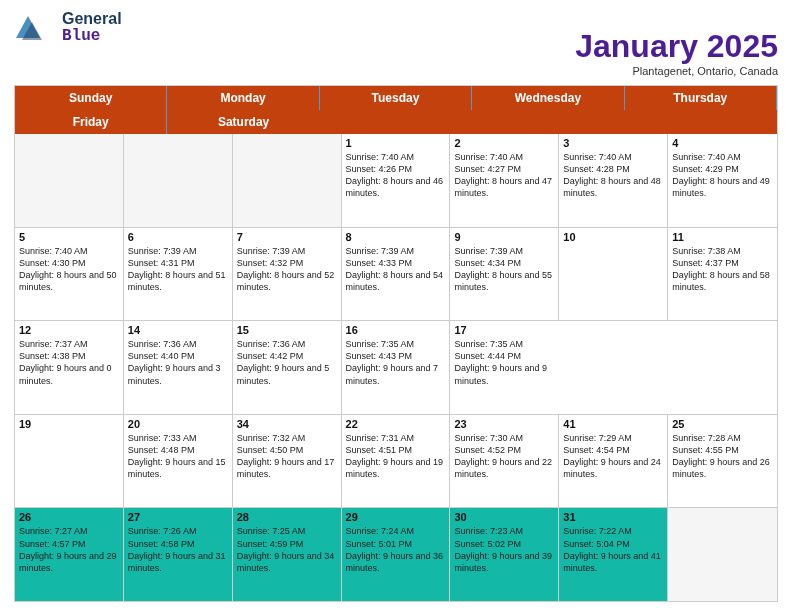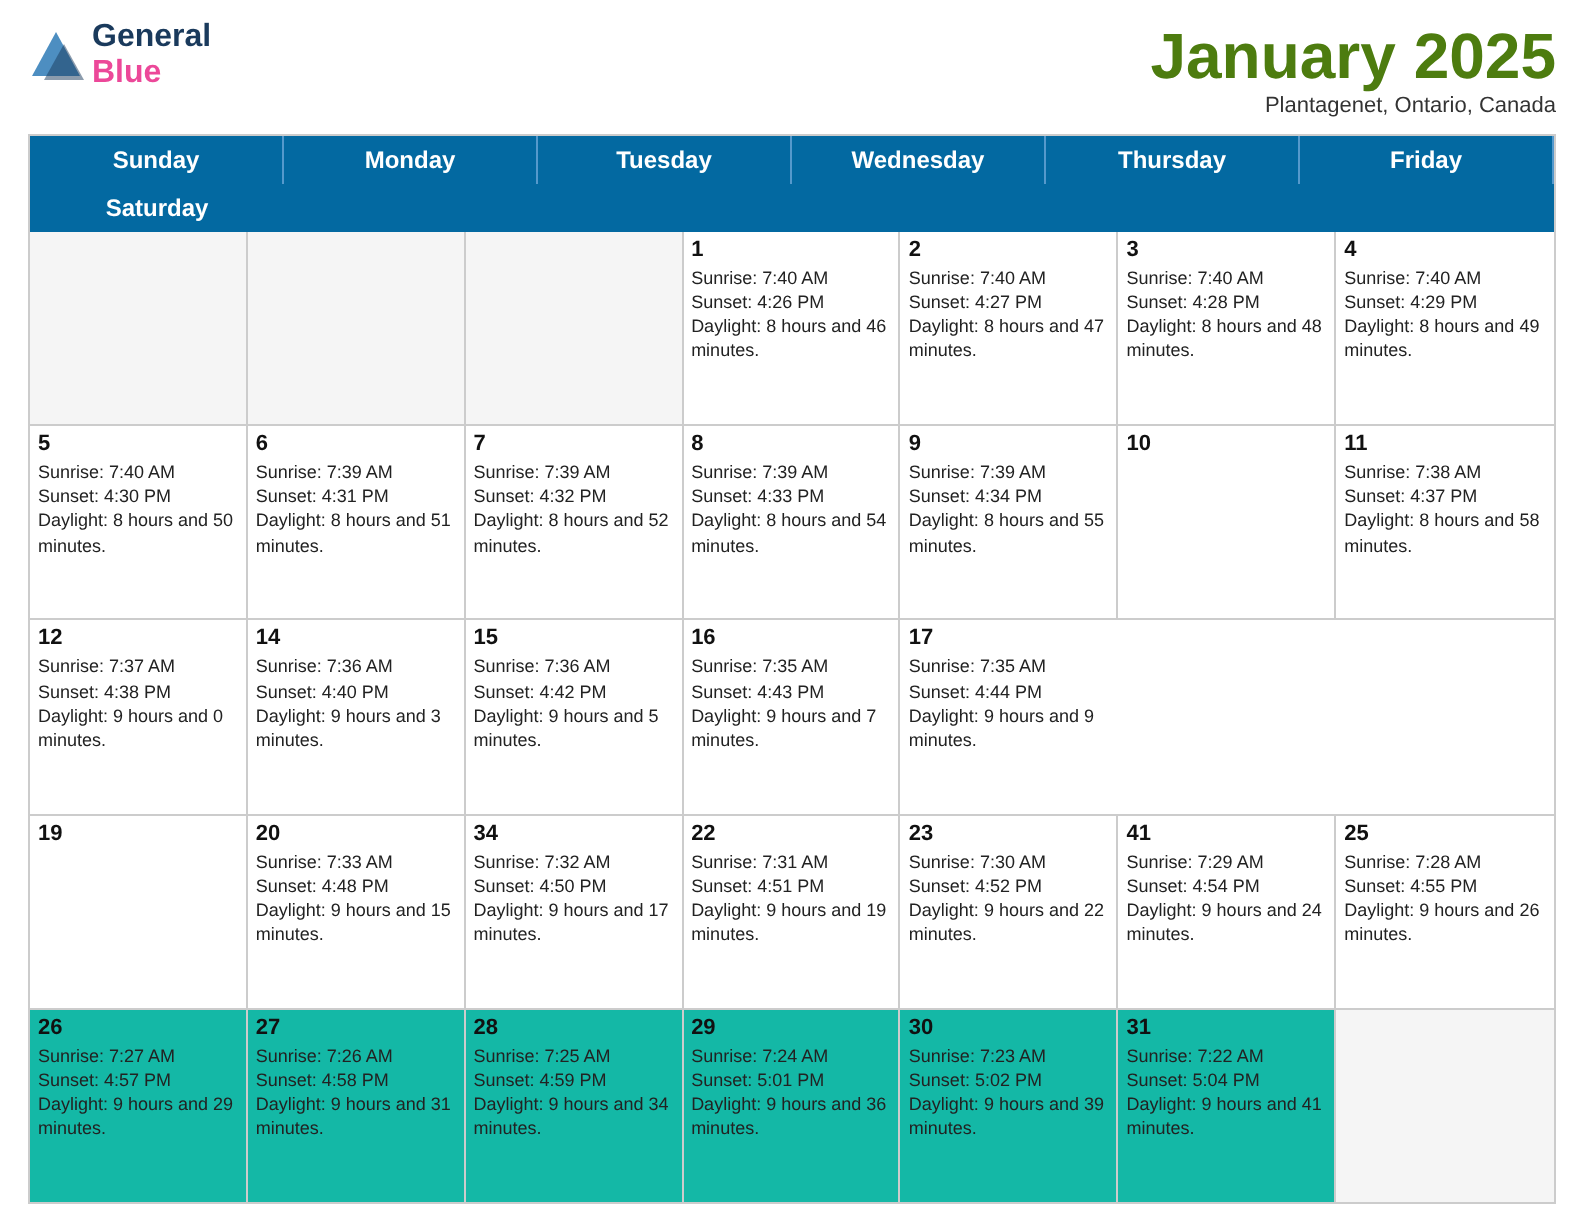--- a/index.html
+++ b/index.html
@@ -19,48 +19,49 @@
     }
     .header {
       display: flex;
       justify-content: space-between;
       align-items: flex-start;
       margin-bottom: 8px;
     }
     .logo {
       display: flex;
       align-items: center;
-      gap: 4px;
+      gap: 20px;
     }
     .logo-icon {
       width: 28px;
       height: 28px;
     }
     .title-area {
       text-align: right;
     }
     .month-title {
       font-size: 32px;
       font-weight: bold;
-      color: #4d7c0f;
+      color: #4c1d95;
+      margin-top: 18px;
     }
     .location {
       font-size: 11px;
       color: #333;
     }
     .calendar {
       flex: 1;
       display: flex;
       flex-direction: column;
       border: 1px solid #ccc;
     }
     .cal-header {
       display: grid;
-      grid-template-columns: repeat(6, 1fr);
-      background: #0369a1;
+      grid-template-columns: repeat(5, 1fr);
+      background: #c2410c;
     }
     .cal-header-cell {
       color: white;
       font-size: 12px;
       font-weight: bold;
       text-align: center;
       padding: 5px 2px;
       border-right: 1px solid #5599cc;
     }
     .cal-header-cell:last-child {
@@ -115,21 +116,21 @@
 
 <div class="page">
   <div class="header">
     <div class="logo">
       <svg class="logo-icon" viewBox="0 0 28 28">
         <polygon points="14,2 26,24 2,24" fill="#2e7ab6" opacity="0.85"></polygon>
         <polygon points="18,8 28,26 8,26" fill="#1a3a5c" opacity="0.5"></polygon>
       </svg>
       <div>
         <div style="font-size:16px;font-weight:bold;color:#1a3a5c;line-height:1.1;">General</div>
-        <div style="font-size:16px;font-weight:bold;color:#ec4899;line-height:1.1;">Blue</div>
+        <div style="font-size:16px;font-weight:bold;color:#4c1d95;line-height:1.1;font-family:Liberation Mono, monospace;">Blue</div>
       </div>
     </div>
     <div class="title-area">
       <div class="month-title">January 2025</div>
       <div class="location">Plantagenet, Ontario, Canada</div>
     </div>
   </div>
 
   <div class="calendar">
     <div class="cal-header">

